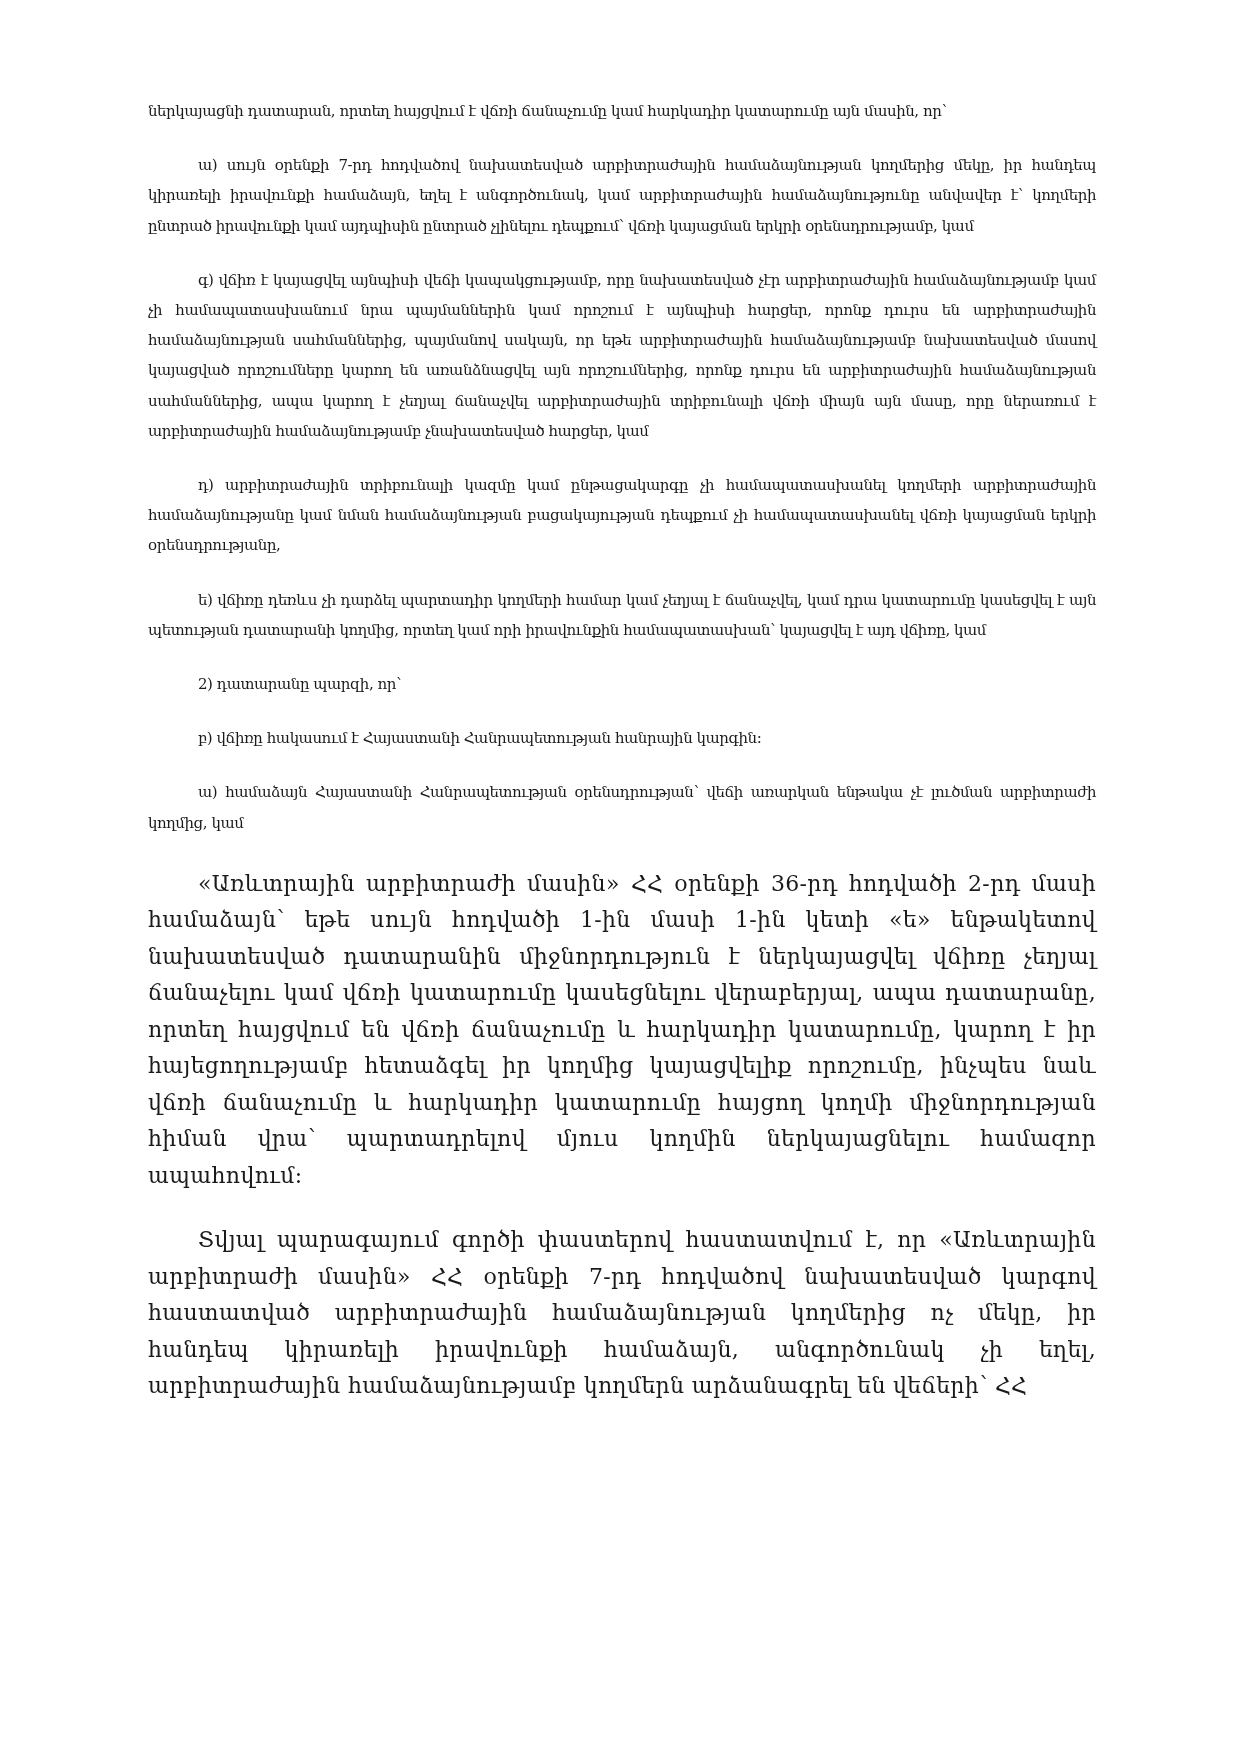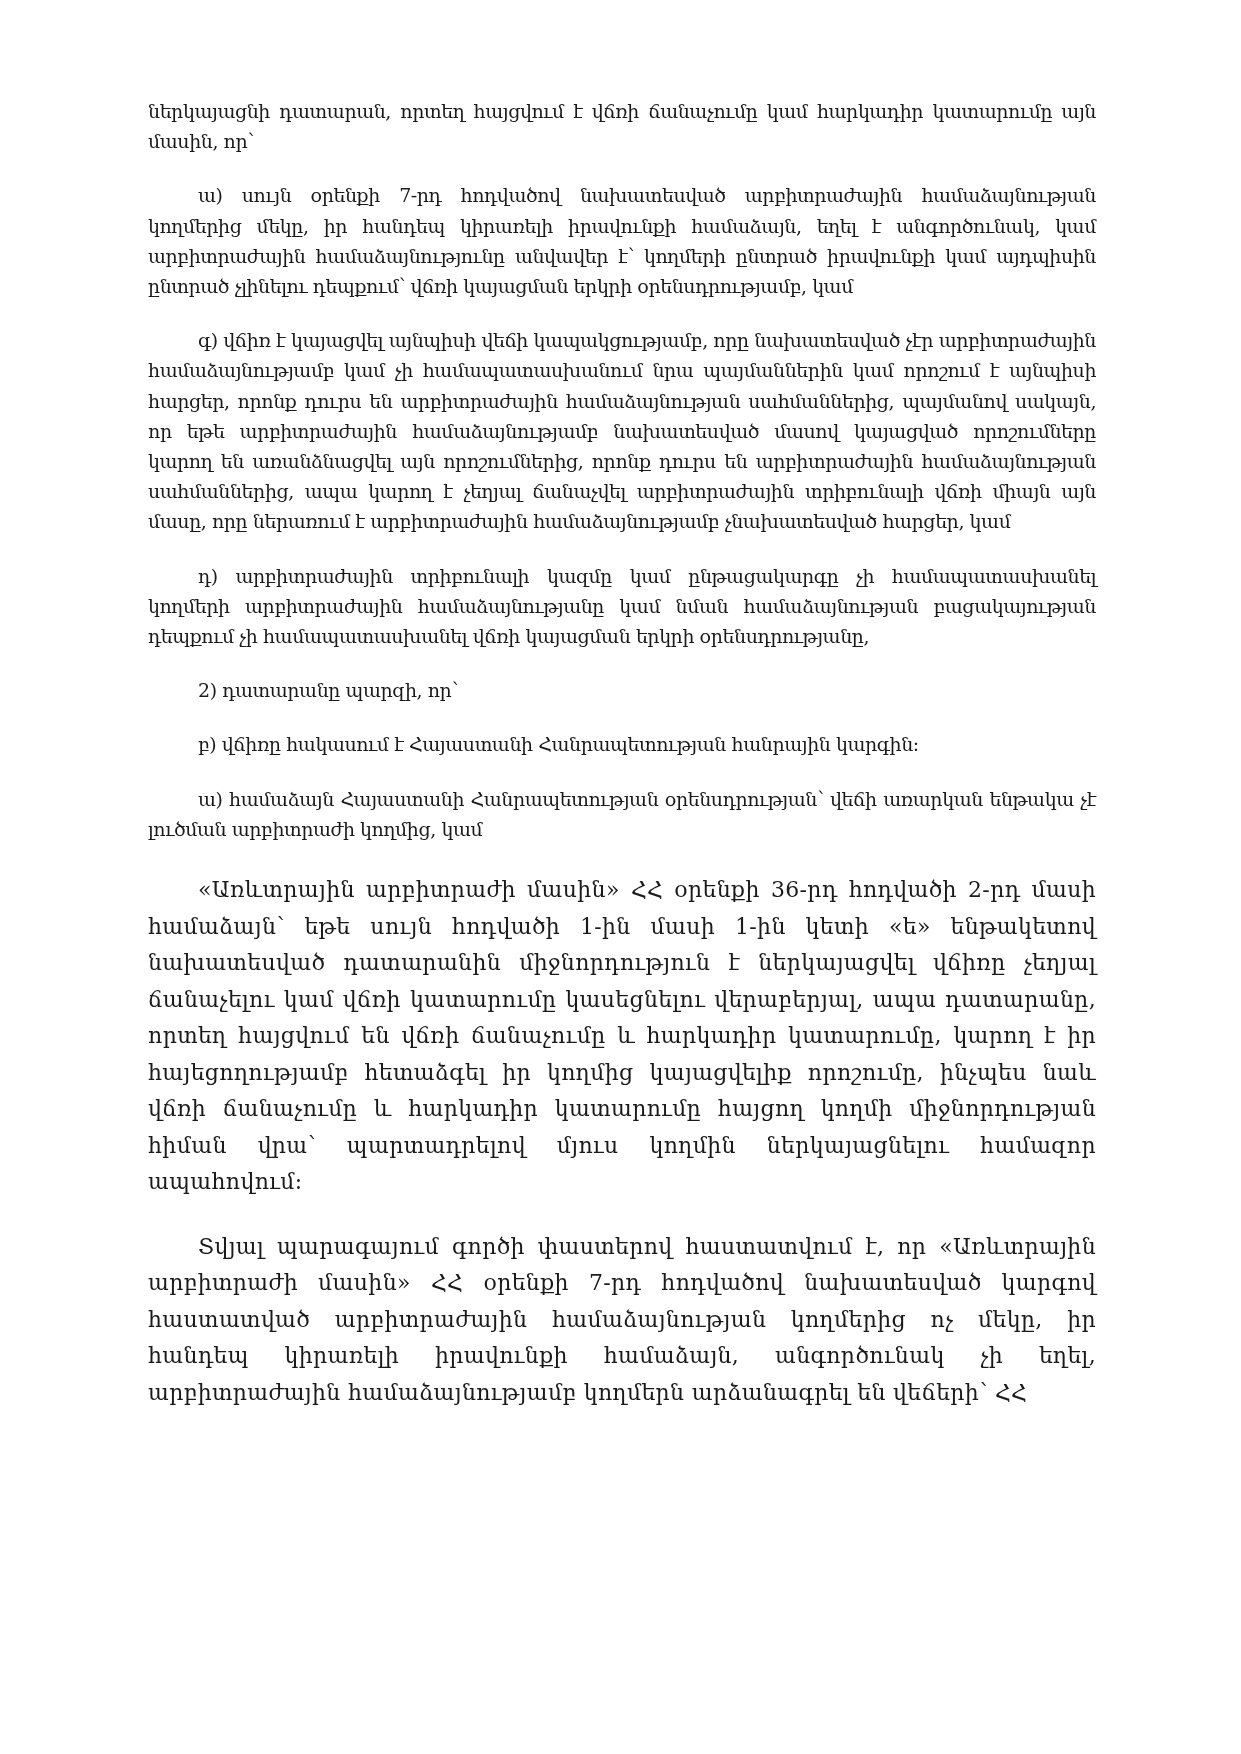--- a/index.html
+++ b/index.html
@@ -16,21 +16,21 @@
       font-family: "DejaVu Serif", "Liberation Serif", serif;
     }
     .page {
       position: absolute;
       left: 148px;
       top: 96px;
       width: 948px;
     }
     .small p {
       margin: 0;
-      font-size: 19px;
+      font-size: 15px;
       line-height: 30.2px;
       text-align: justify;
       text-align-last: left;
       letter-spacing: -0.45px;
       word-spacing: 0px;
     }
     .small p.indent {
       text-indent: 50px;
       margin-top: 24px;
     }
@@ -49,20 +49,21 @@
   </style>
 </head>
 <body>
 
 <div class="page">
   <section class="small">
     <p>ներկայացնի դատարան, որտեղ հայցվում է վճռի ճանաչումը կամ հարկադիր կատարումը այն մասին, որ՝</p>
     <p class="indent">ա) սույն օրենքի 7-րդ հոդվածով նախատեսված արբիտրաժային համաձայնության կողմերից մեկը, իր հանդեպ կիրառելի իրավունքի համաձայն, եղել է անգործունակ, կամ արբիտրաժային համաձայնությունը անվավեր է՝ կողմերի ընտրած իրավունքի կամ այդպիսին ընտրած չլինելու դեպքում՝ վճռի կայացման երկրի օրենսդրությամբ, կամ</p>
     <p class="indent">գ) վճիռ է կայացվել այնպիսի վեճի կապակցությամբ, որը նախատեսված չէր արբիտրաժային համաձայնությամբ կամ չի համապատասխանում նրա պայմաններին կամ որոշում է այնպիսի հարցեր, որոնք դուրս են արբիտրաժային համաձայնության սահմաններից, պայմանով սակայն, որ եթե արբիտրաժային համաձայնությամբ նախատեսված մասով կայացված որոշումները կարող են առանձնացվել այն որոշումներից, որոնք դուրս են արբիտրաժային համաձայնության սահմաններից, ապա կարող է չեղյալ ճանաչվել արբիտրաժային տրիբունալի վճռի միայն այն մասը, որը ներառում է արբիտրաժային համաձայնությամբ չնախատեսված հարցեր, կամ</p>
     <p class="indent">դ) արբիտրաժային տրիբունալի կազմը կամ ընթացակարգը չի համապատասխանել կողմերի արբիտրաժային համաձայնությանը կամ նման համաձայնության բացակայության դեպքում չի համապատասխանել վճռի կայացման երկրի օրենսդրությանը,</p>
+    <p class="indent">ե) վճիռը դեռևս չի դարձել պարտադիր կողմերի համար կամ չեղյալ է ճանաչվել, կամ դրա կատարումը կասեցվել է այն պետության դատարանի կողմից, որտեղ կամ որի իրավունքին համապատասխան՝ կայացվել է այդ վճիռը, կամ</p>
     <p class="indent">2) դատարանը պարզի, որ՝</p>
     <p class="indent">բ) վճիռը հակասում է Հայաստանի Հանրապետության հանրային կարգին:</p>
     <p class="indent">ա) համաձայն Հայաստանի Հանրապետության օրենսդրության՝ վեճի առարկան ենթակա չէ լուծման արբիտրաժի կողմից, կամ</p>
   </section>
 
   <section class="large">
     <p>«Առևտրային արբիտրաժի մասին» ՀՀ օրենքի 36-րդ հոդվածի 2-րդ մասի համաձայն՝ եթե սույն հոդվածի 1-ին մասի 1-ին կետի «ե» ենթակետով նախատեսված դատարանին միջնորդություն է ներկայացվել վճիռը չեղյալ ճանաչելու կամ վճռի կատարումը կասեցնելու վերաբերյալ, ապա դատարանը, որտեղ հայցվում են վճռի ճանաչումը և հարկադիր կատարումը, կարող է իր հայեցողությամբ հետաձգել իր կողմից կայացվելիք որոշումը, ինչպես նաև վճռի ճանաչումը և հարկադիր կատարումը հայցող կողմի միջնորդության հիման վրա՝ պարտադրելով մյուս կողմին ներկայացնելու համազոր ապահովում:</p>
     <p>Տվյալ պարագայում գործի փաստերով հաստատվում է, որ «Առևտրային արբիտրաժի մասին» ՀՀ օրենքի 7-րդ հոդվածով նախատեսված կարգով հաստատված արբիտրաժային համաձայնության կողմերից ոչ մեկը, իր հանդեպ կիրառելի իրավունքի համաձայն, անգործունակ չի եղել, արբիտրաժային համաձայնությամբ կողմերն արձանագրել են վեճերի՝ ՀՀ</p>
   </section>
 </div>

